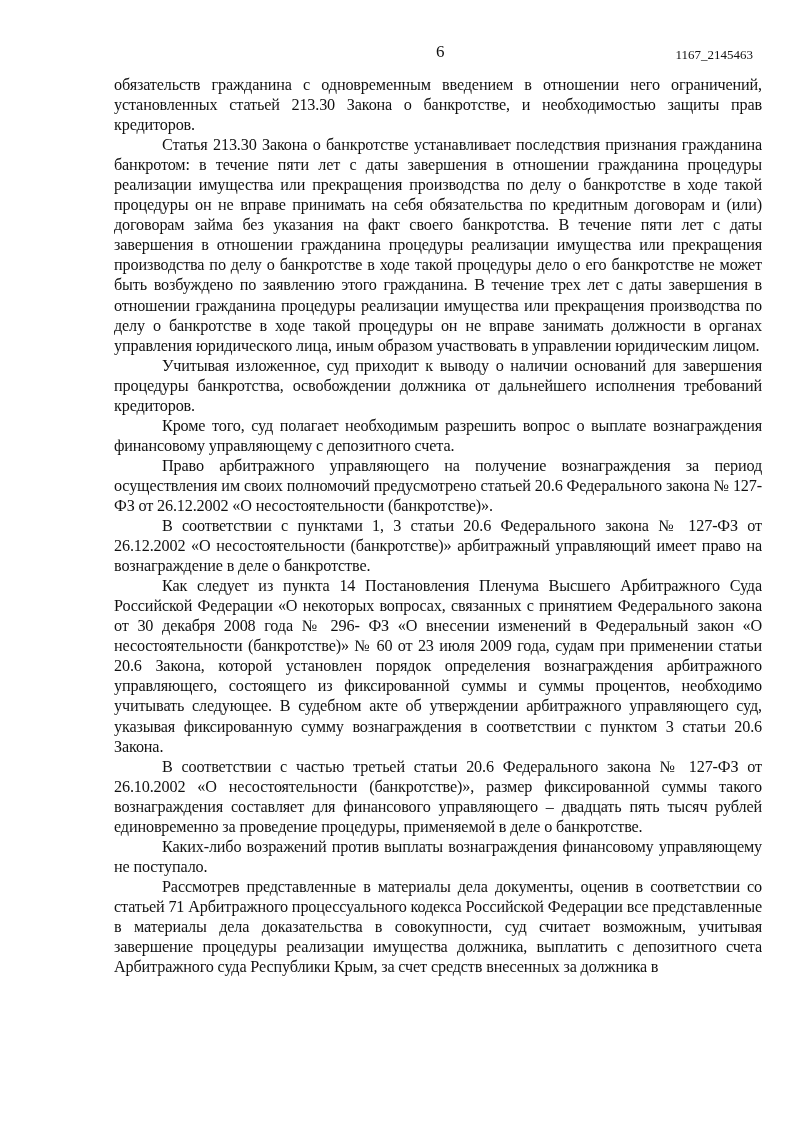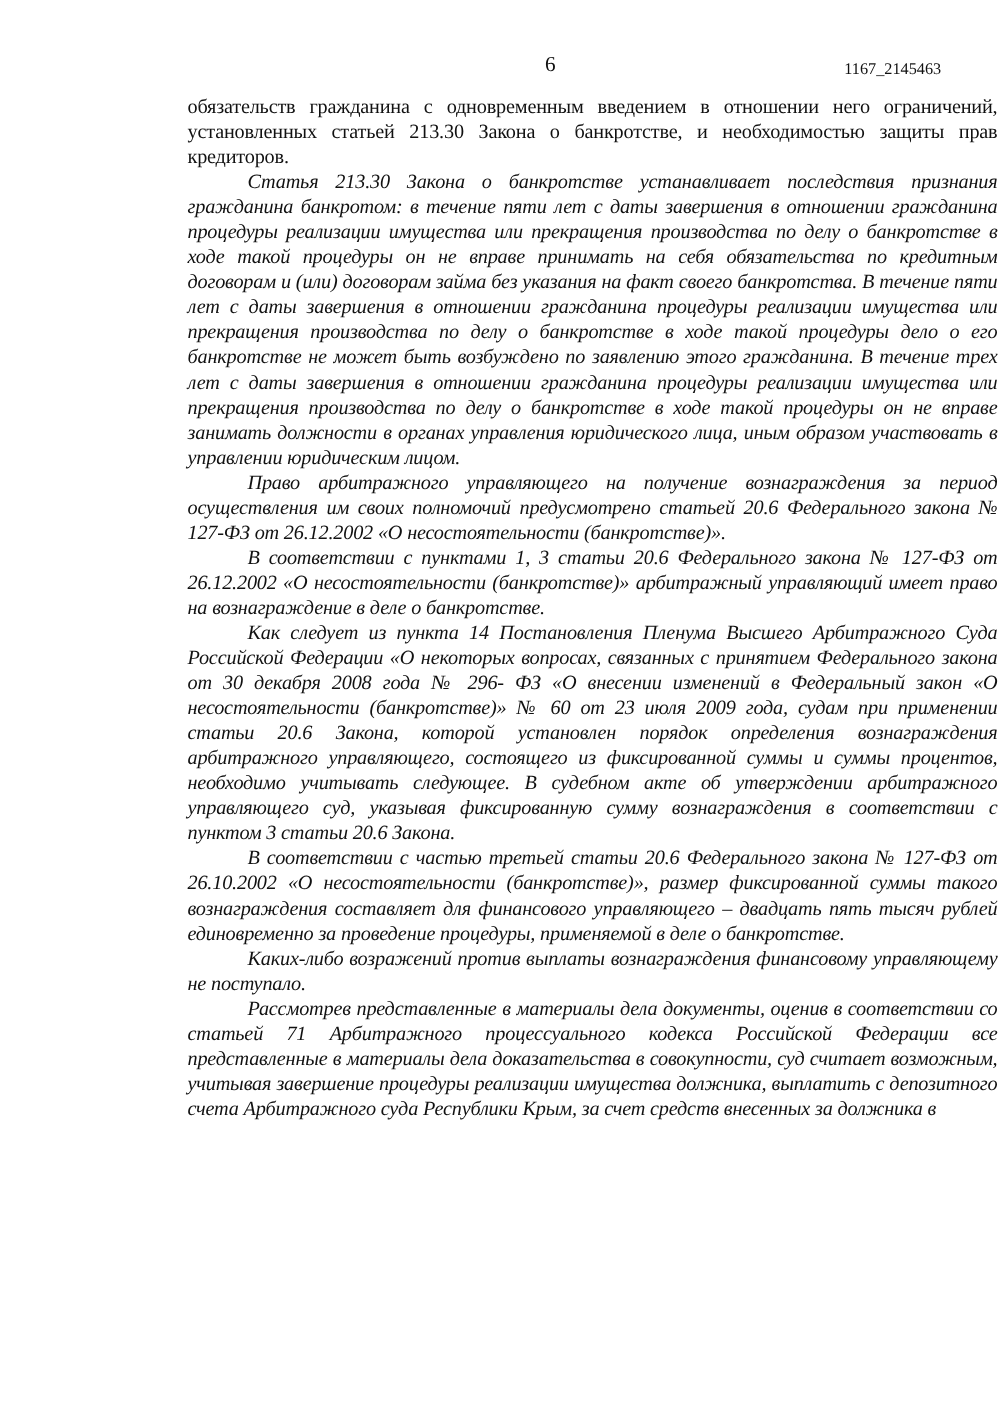--- a/index.html
+++ b/index.html
@@ -37,41 +37,41 @@
     }
     .body-text {
       position: absolute;
       top: 75px;
       left: 114px;
       width: 648px;
       font-size: 16.2px;
       line-height: 20.05px;
       text-align: justify;
       letter-spacing: -0.15px;
-      margin-left: 36px;
     }
     .body-text p {
       margin: 0;
       text-indent: 0;
     }
     .body-text p.indent {
       text-indent: 48px;
-      font-style: italic;
     }
   </style>
 </head>
 <body>
 
 <div class="page-header">
   <span class="page-number">6</span>
   <span class="doc-id">1167_2145463</span>
 </div>
 
 <div class="body-text">
   <p>обязательств гражданина с одновременным введением в отношении него ограничений, установленных статьей 213.30 Закона о банкротстве, и необходимостью защиты прав кредиторов.</p>
   <p class="indent">Статья 213.30 Закона о банкротстве устанавливает последствия признания гражданина банкротом: в течение пяти лет с даты завершения в отношении гражданина процедуры реализации имущества или прекращения производства по делу о банкротстве в ходе такой процедуры он не вправе принимать на себя обязательства по кредитным договорам и (или) договорам займа без указания на факт своего банкротства. В течение пяти лет с даты завершения в отношении гражданина процедуры реализации имущества или прекращения производства по делу о банкротстве в ходе такой процедуры дело о его банкротстве не может быть возбуждено по заявлению этого гражданина. В течение трех лет с даты завершения в отношении гражданина процедуры реализации имущества или прекращения производства по делу о банкротстве в ходе такой процедуры он не вправе занимать должности в органах управления юридического лица, иным образом участвовать в управлении юридическим лицом.</p>
+  <p class="indent">Учитывая изложенное, суд приходит к выводу о наличии оснований для завершения процедуры банкротства, освобождении должника от дальнейшего исполнения требований кредиторов.</p>
+  <p class="indent">Кроме того, суд полагает необходимым разрешить вопрос о выплате вознаграждения финансовому управляющему с депозитного счета.</p>
   <p class="indent">Право арбитражного управляющего на получение вознаграждения за период осуществления им своих полномочий предусмотрено статьей 20.6 Федерального закона № 127-ФЗ от 26.12.2002 «О несостоятельности (банкротстве)».</p>
   <p class="indent">В соответствии с пунктами 1, 3 статьи 20.6 Федерального закона № 127-ФЗ от 26.12.2002 «О несостоятельности (банкротстве)» арбитражный управляющий имеет право на вознаграждение в деле о банкротстве.</p>
   <p class="indent">Как следует из пункта 14 Постановления Пленума Высшего Арбитражного Суда Российской Федерации «О некоторых вопросах, связанных с принятием Федерального закона от 30 декабря 2008 года № 296- ФЗ «О внесении изменений в Федеральный закон «О несостоятельности (банкротстве)» № 60 от 23 июля 2009 года, судам при применении статьи 20.6 Закона, которой установлен порядок определения вознаграждения арбитражного управляющего, состоящего из фиксированной суммы и суммы процентов, необходимо учитывать следующее. В судебном акте об утверждении арбитражного управляющего суд, указывая фиксированную сумму вознаграждения в соответствии с пунктом 3 статьи 20.6 Закона.</p>
   <p class="indent">В соответствии с частью третьей статьи 20.6 Федерального закона № 127-ФЗ от 26.10.2002 «О несостоятельности (банкротстве)», размер фиксированной суммы такого вознаграждения составляет для финансового управляющего – двадцать пять тысяч рублей единовременно за проведение процедуры, применяемой в деле о банкротстве.</p>
   <p class="indent">Каких-либо возражений против выплаты вознаграждения финансовому управляющему не поступало.</p>
   <p class="indent">Рассмотрев представленные в материалы дела документы, оценив в соответствии со статьей 71 Арбитражного процессуального кодекса Российской Федерации все представленные в материалы дела доказательства в совокупности, суд считает возможным, учитывая завершение процедуры реализации имущества должника, выплатить с депозитного счета Арбитражного суда Республики Крым, за счет средств внесенных за должника в</p>
 </div>
 
 </body></html>

